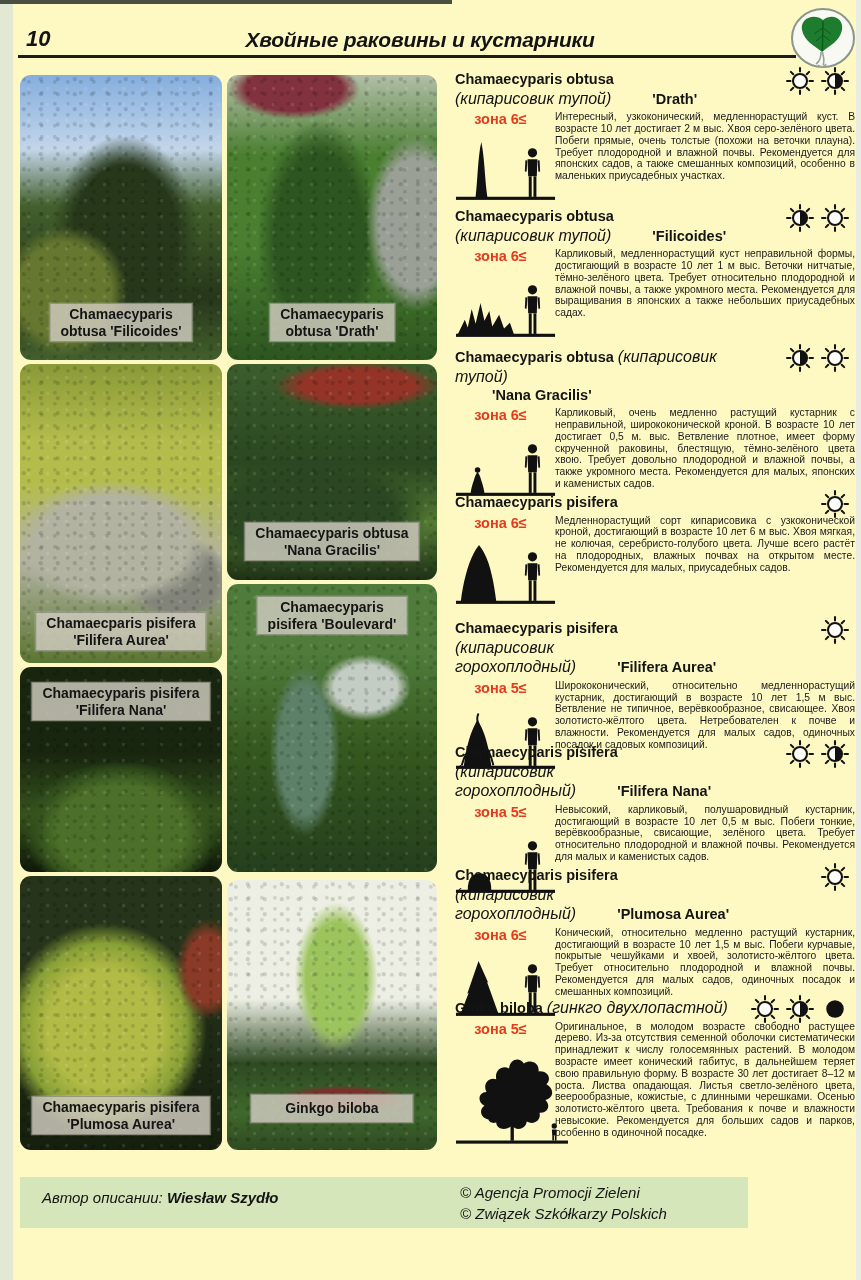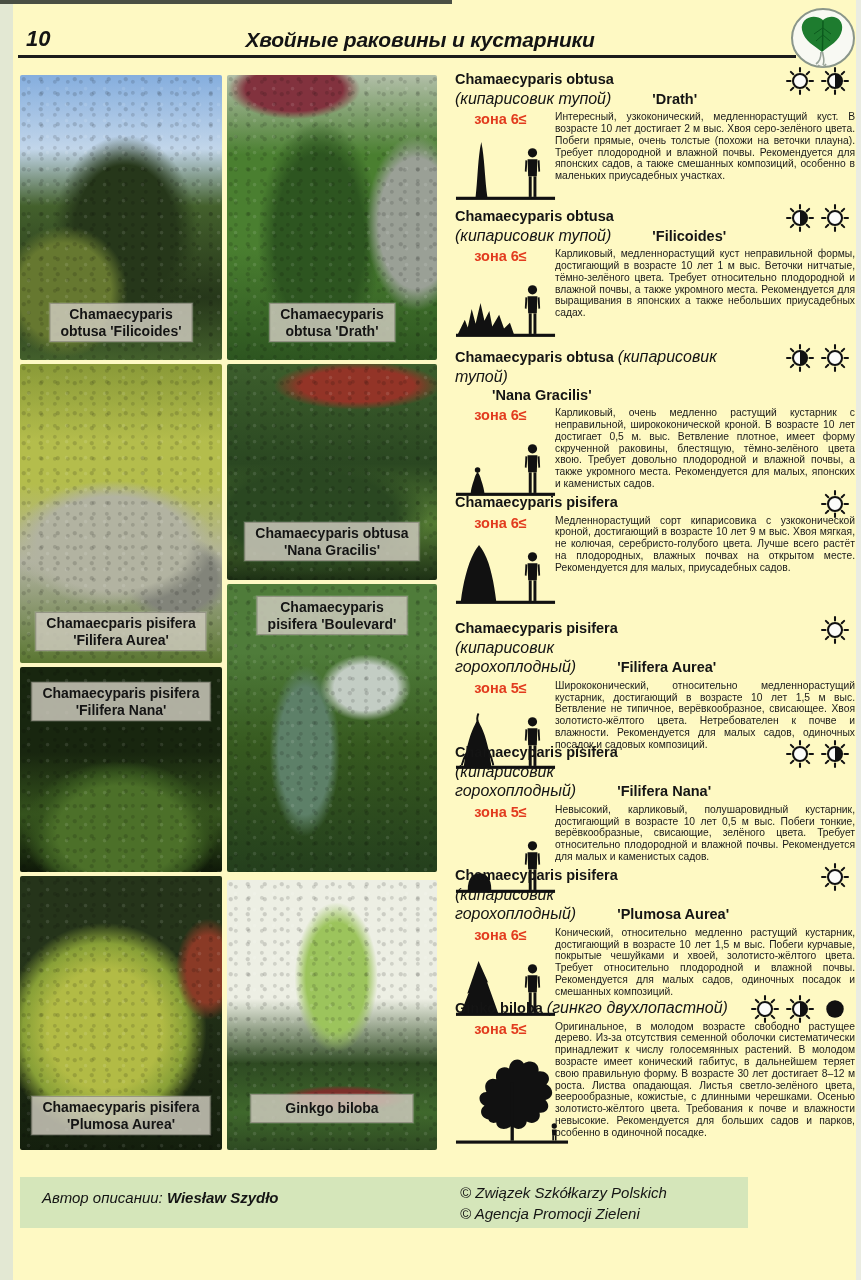--- a/index.html
+++ b/index.html
@@ -10,21 +10,21 @@
   .edge-right{position:absolute;right:0;top:0;width:5px;height:1280px;background:#eaece2;}
 
   
   .pageno{position:absolute;left:26px;top:26px;font-size:22px;font-weight:700;font-style:italic;}
   .ptitle{position:absolute;left:90px;width:660px;top:28px;text-align:center;
           font-size:21px;font-weight:700;font-style:italic;letter-spacing:-.2px;}
   .rule{position:absolute;left:18px;top:55px;width:778px;height:3px;background:#1c1c1c;}
   .logo{position:absolute;left:790px;top:8px;width:66px;height:64px;}
 
   
-  .photo{position:absolute;overflow:hidden;border-radius:2px;}
+  .photo{position:absolute;overflow:hidden;border-radius:11px;}
   .photo::after{content:"";position:absolute;inset:0;
      background-image:radial-gradient(circle at 22% 28%, rgba(0,0,0,.14) 0 1.6px, transparent 2.6px),
                       radial-gradient(circle at 68% 62%, rgba(0,0,0,.12) 0 1.4px, transparent 2.4px),
                       radial-gradient(circle at 45% 85%, rgba(255,255,255,.10) 0 1.3px, transparent 2.2px);
      background-size:17px 15px,13px 11px,19px 16px;}
   .photo-label{position:absolute;left:50%;transform:translateX(-50%);z-index:2;
      background:rgba(206,203,190,.84);border:1px solid rgba(95,95,82,.45);
      padding:2px 10px;text-align:center;font-weight:700;font-size:14px;line-height:1.18;
      color:#141414;white-space:nowrap;box-shadow:0 0 0 1px rgba(255,255,255,.12);}
   .photo-label.wide{padding:5px 34px;}
@@ -309,21 +309,21 @@
                 <circle cx="79" cy="16.5" r="4.7"></circle>
 <path d="M74,23 h10 l-0.6,17.5 h-8.8 z"></path>
 <path d="M75.2,40.5 h3 V61.5 h-3 z"></path>
                 <path d="M80,40.5 h3 V61.5 h-3 z"></path>
 <path d="M71.8,24 l2,.3 -.8,11.5 -1.8,-.3 z"></path>
                 <path d="M86.2,24 l-2,.3 .8,11.5 1.8,-.3 z"></path>
                 <path d="M6,61.5 C8,44 13,24 19,13 C21,9 23,7 24.5,4.5 C26,7 28,9 30,13 C36,24 40,44 42,61.5 Z"></path>
               </svg>
             </div>
           </div>
-          <p class="e-text" style="margin: 0px;">Медленнорастущий сорт кипарисовика с узкоконической кроной, достигающий в возрасте 10 лет 9 м выс. Хвоя мягкая, не колючая, серебристо-голубого цвета. Лучше всего растёт на плодородных, влажных почвах на открытом месте. Рекомендуется для малых, приусадебных садов.</p>
+          <p class="e-text" style="margin: 0px;">Медленнорастущий сорт кипарисовика с узкоконической кроной, достигающий в возрасте 10 лет 6 м выс. Хвоя мягкая, не колючая, серебристо-голубого цвета. Лучше всего растёт на плодородных, влажных почвах на открытом месте. Рекомендуется для малых, приусадебных садов.</p>
         </div>
       </article>
       <article class="entry" style="top: 619px;">
         <div class="e-head">
           <div><span class="e-lat">Chamaecyparis pisifera</span></div>
           <div><span class="e-rus">(кипарисовик горохоплодный)</span><span class="e-cv">&nbsp;'Filifera Aurea'</span></div>
           <div class="e-icons">
             <span><svg width="28" height="28" viewBox="0 0 30 30">
                 <g stroke="#111" stroke-width="2.2" stroke-linecap="round">
                   <line x1="25.2" y1="15.0" x2="28.9" y2="15.0"></line>
@@ -506,17 +506,17 @@
         </div>
       </article>
     </div>
 
   <div class="footer">
     <div class="author">
       <span class="a-label">Автор описании:</span>
       <span class="a-name">Wiesław Szydło</span>
     </div>
     <div class="copyrights">
+      <div>© Agencja Promocji Zieleni</div>
       <div>© Związek Szkółkarzy Polskich</div>
-      <div>© Agencja Promocji Zieleni</div>
     </div>
   </div>
 </div>
 
 </body></html>

